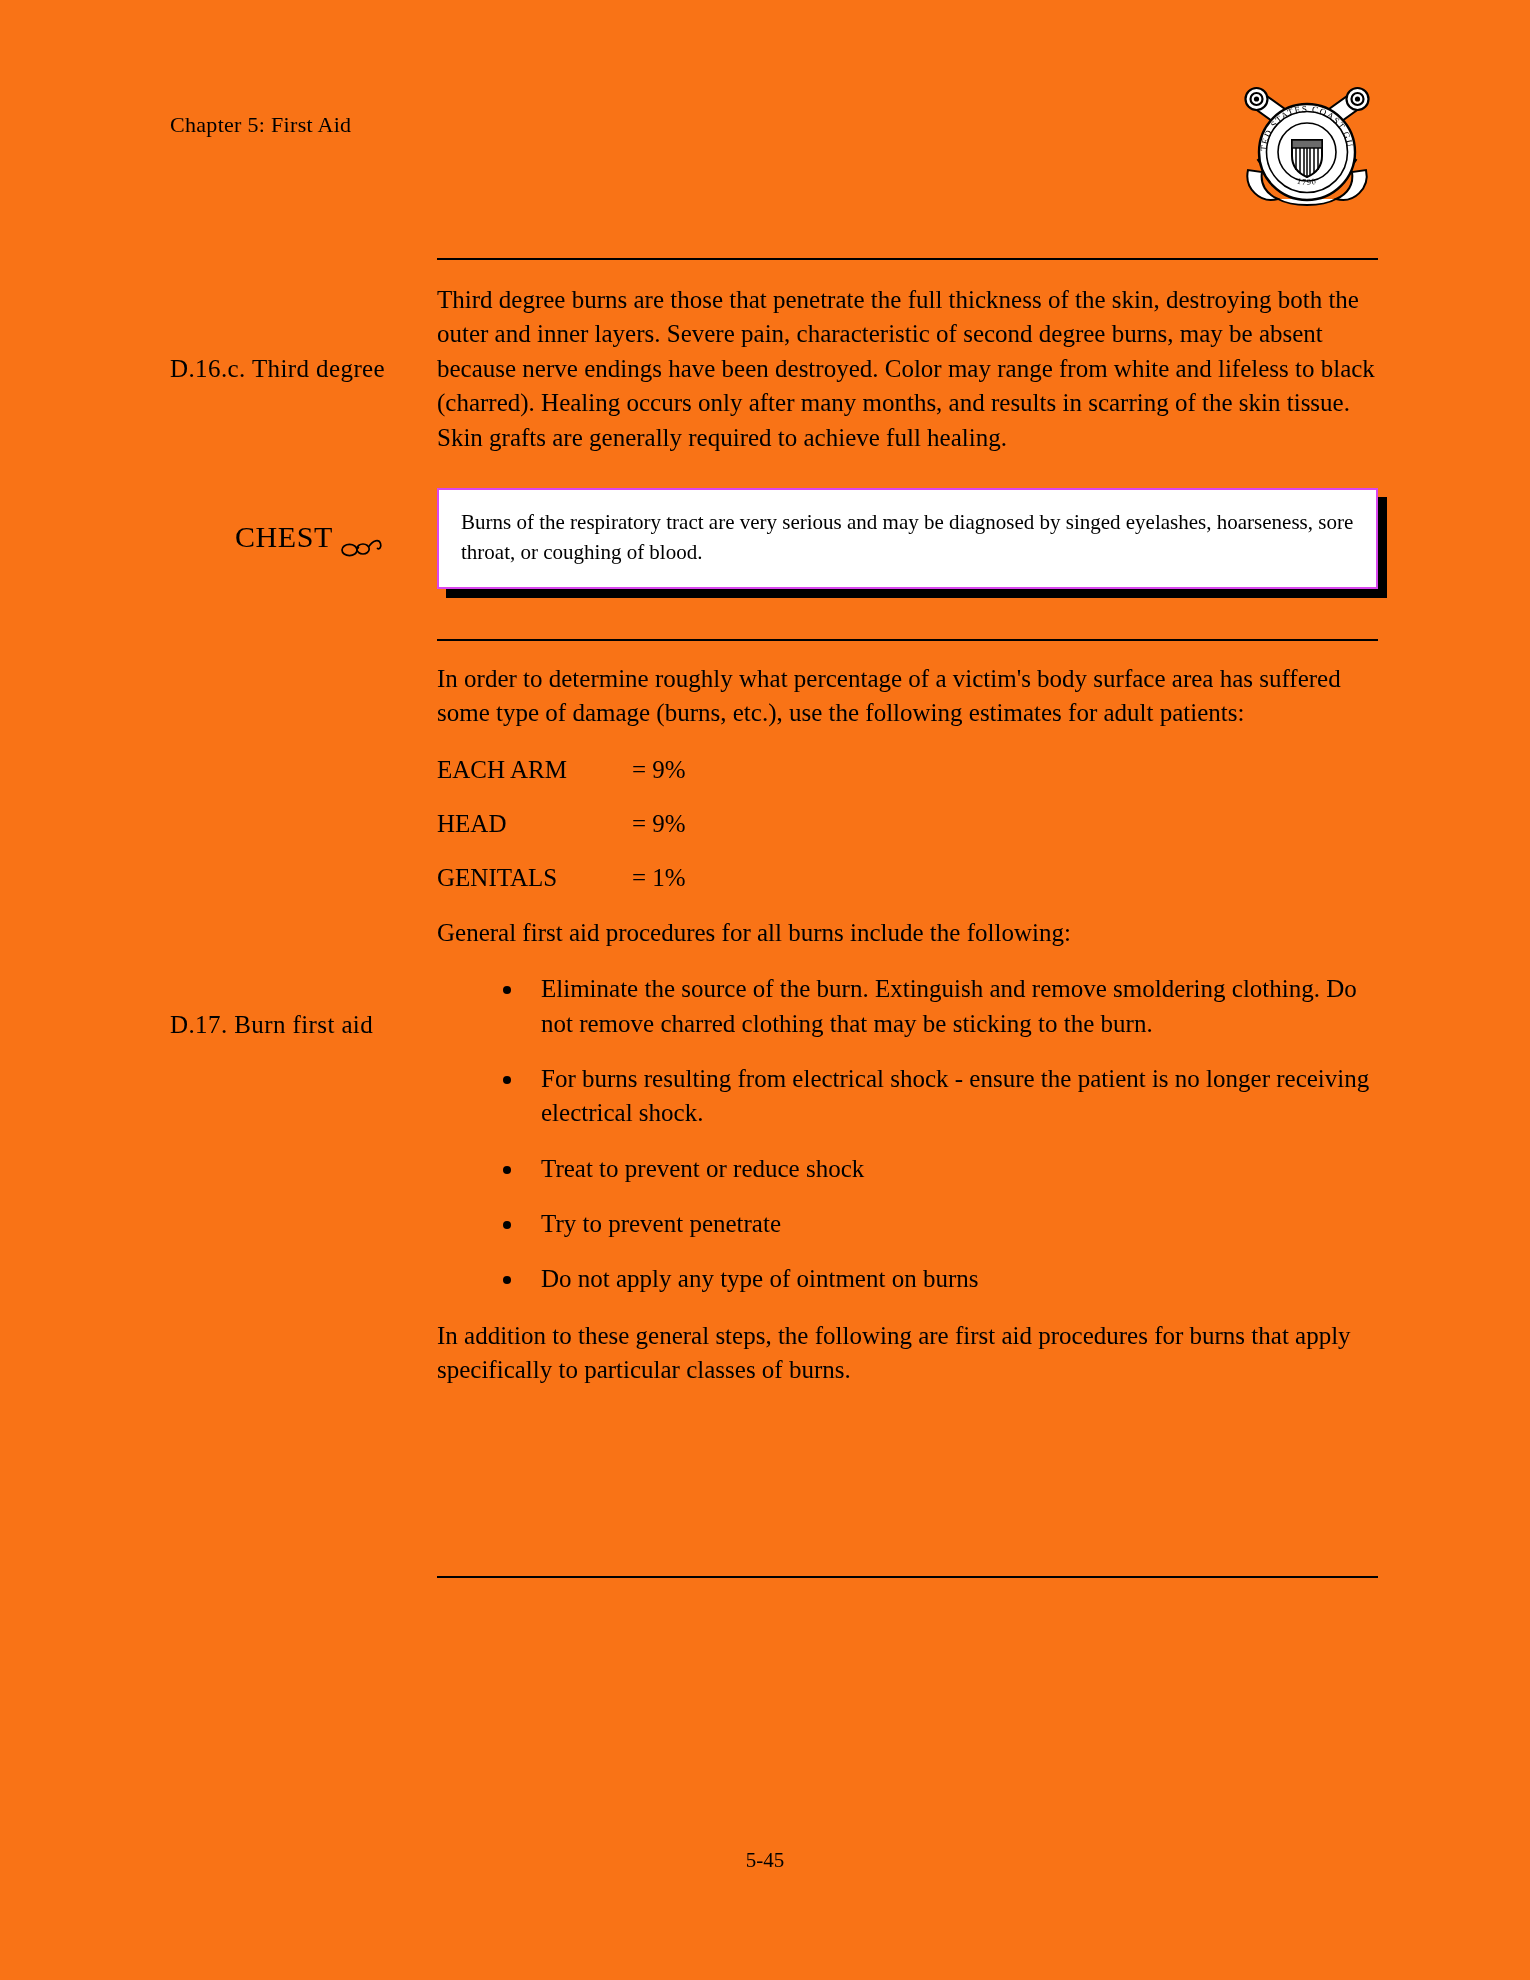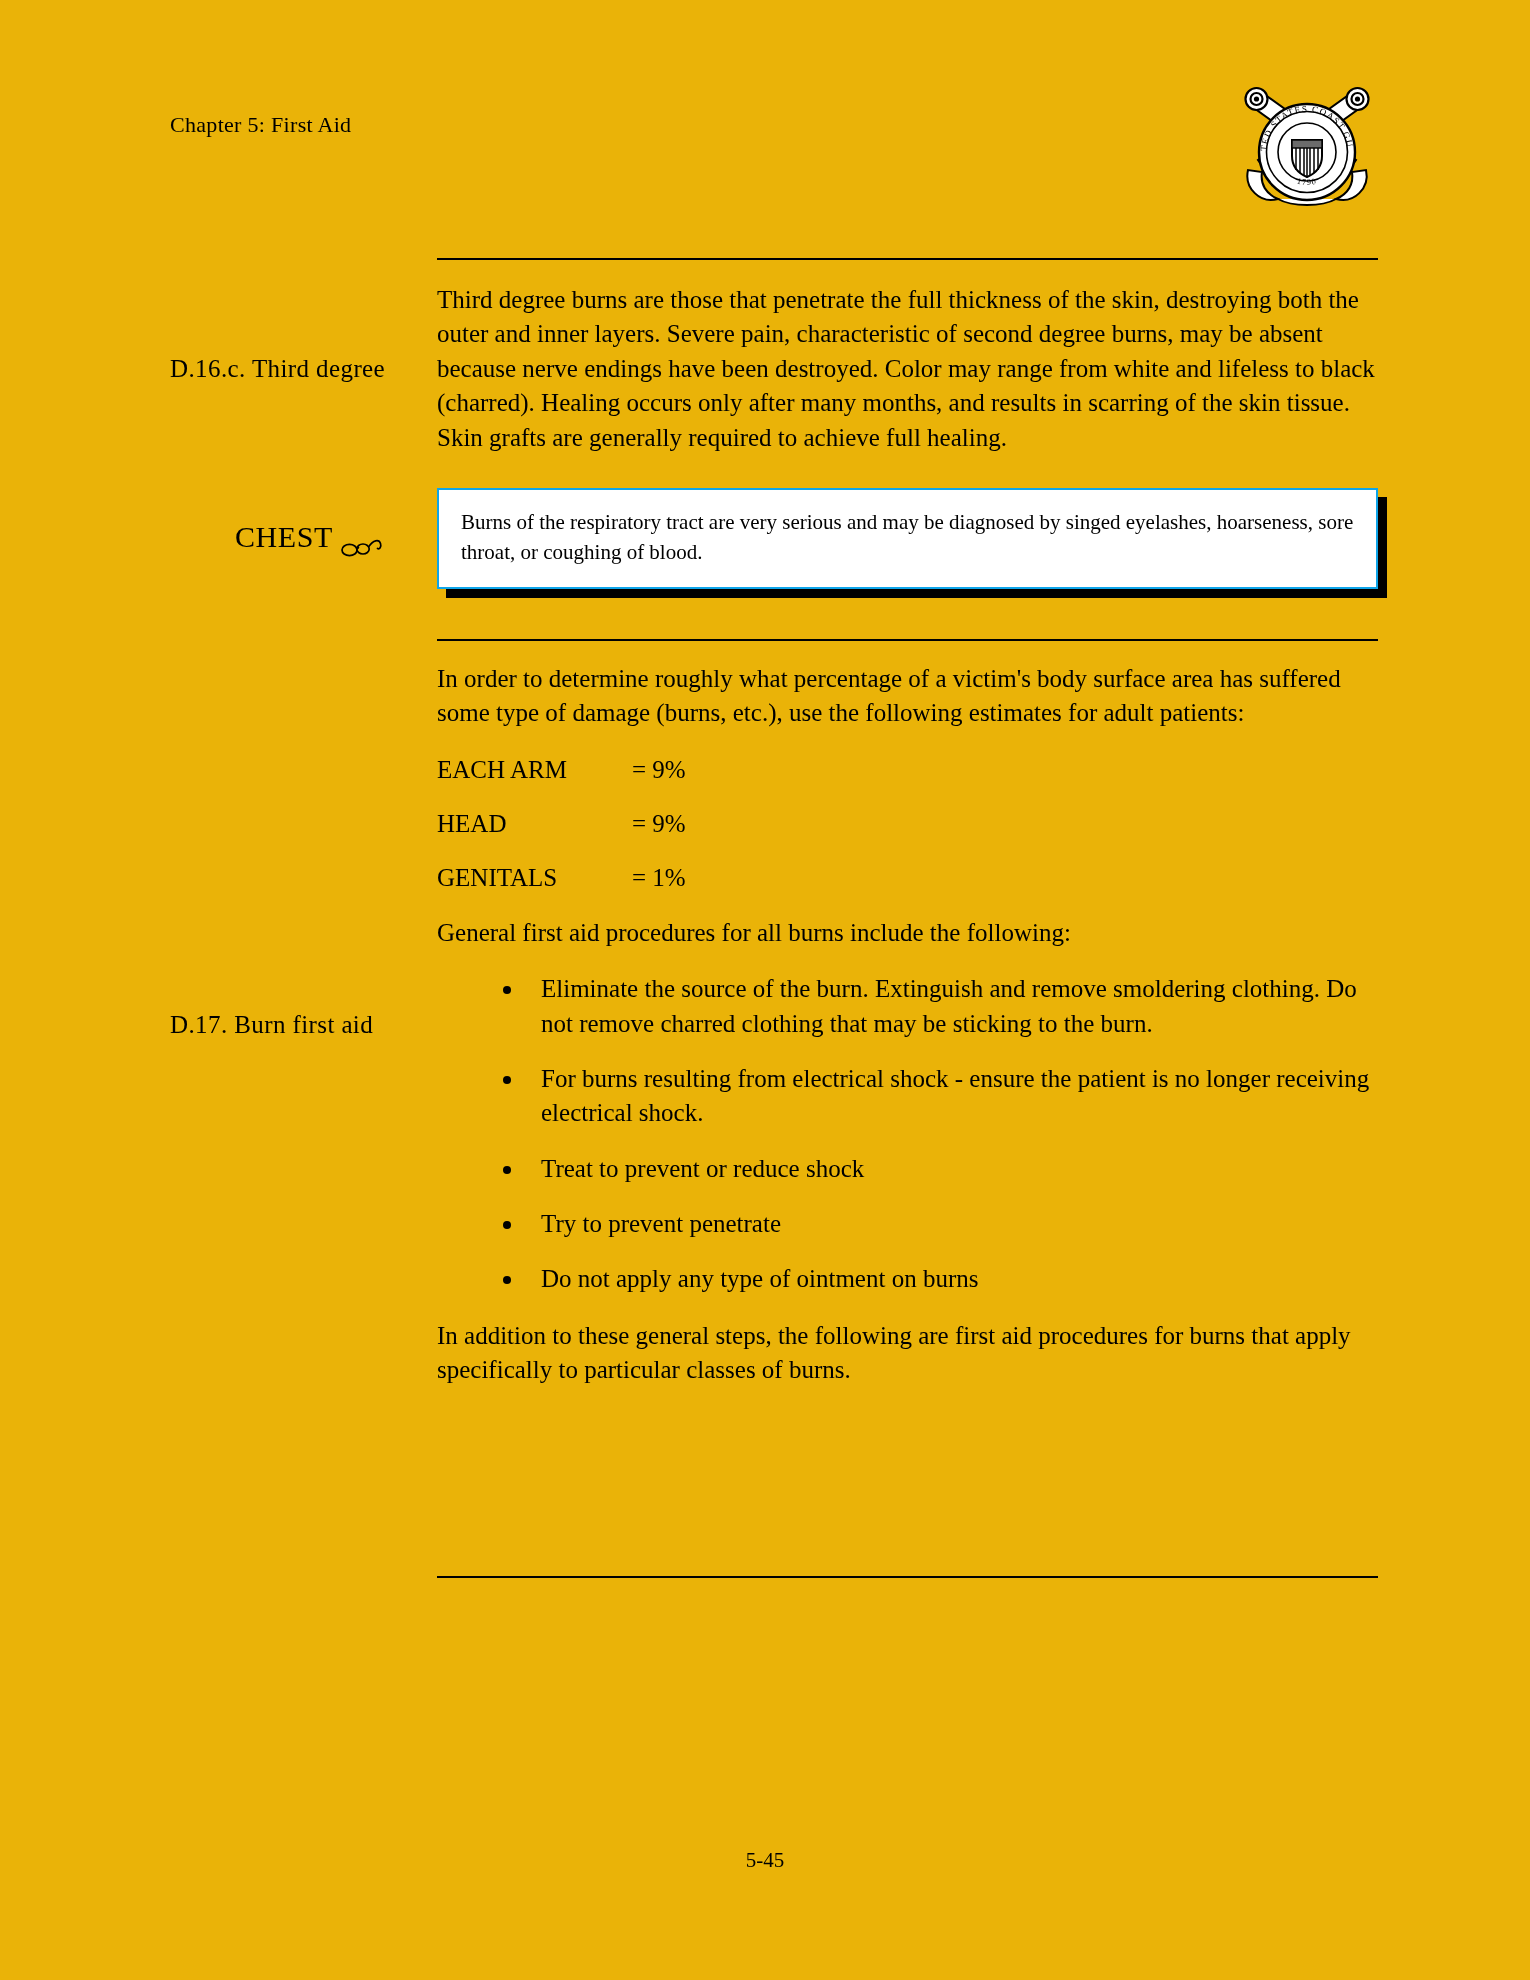--- a/index.html
+++ b/index.html
@@ -8,21 +8,21 @@
     background: #ffffff;
   }
   body {
     font-family: "Liberation Serif", "DejaVu Serif", serif;
     color: #000000;
   }
   .page {
     position: relative;
     width: 1530px;
     height: 1980px;
-    background: #eab308;
+    background: #f97316;
     overflow: hidden;
     box-sizing: border-box;
   }
 
   
   .page-header {
     position: absolute;
     top: 112px;
     left: 170px;
     right: 150px;
@@ -106,21 +106,21 @@
     top: -2px;
   }
 
   
   .note-box-wrap {
     position: relative;
     margin-top: 2px;
   }
   .note-box {
     position: relative;
-    border: 2px solid #0ea5e9;
+    border: 2px solid #d946ef;
     background: #ffffff;
     padding: 17px 20px 19px 22px;
     box-sizing: border-box;
     z-index: 2;
   }
   .note-box-shadow {
     position: absolute;
     left: 9px;
     top: 9px;
     right: -9px;

